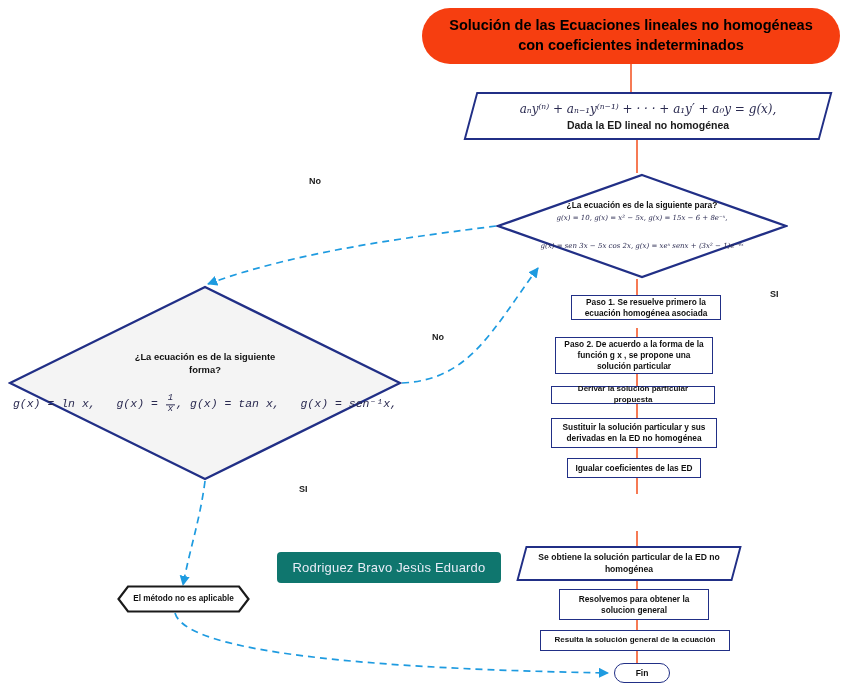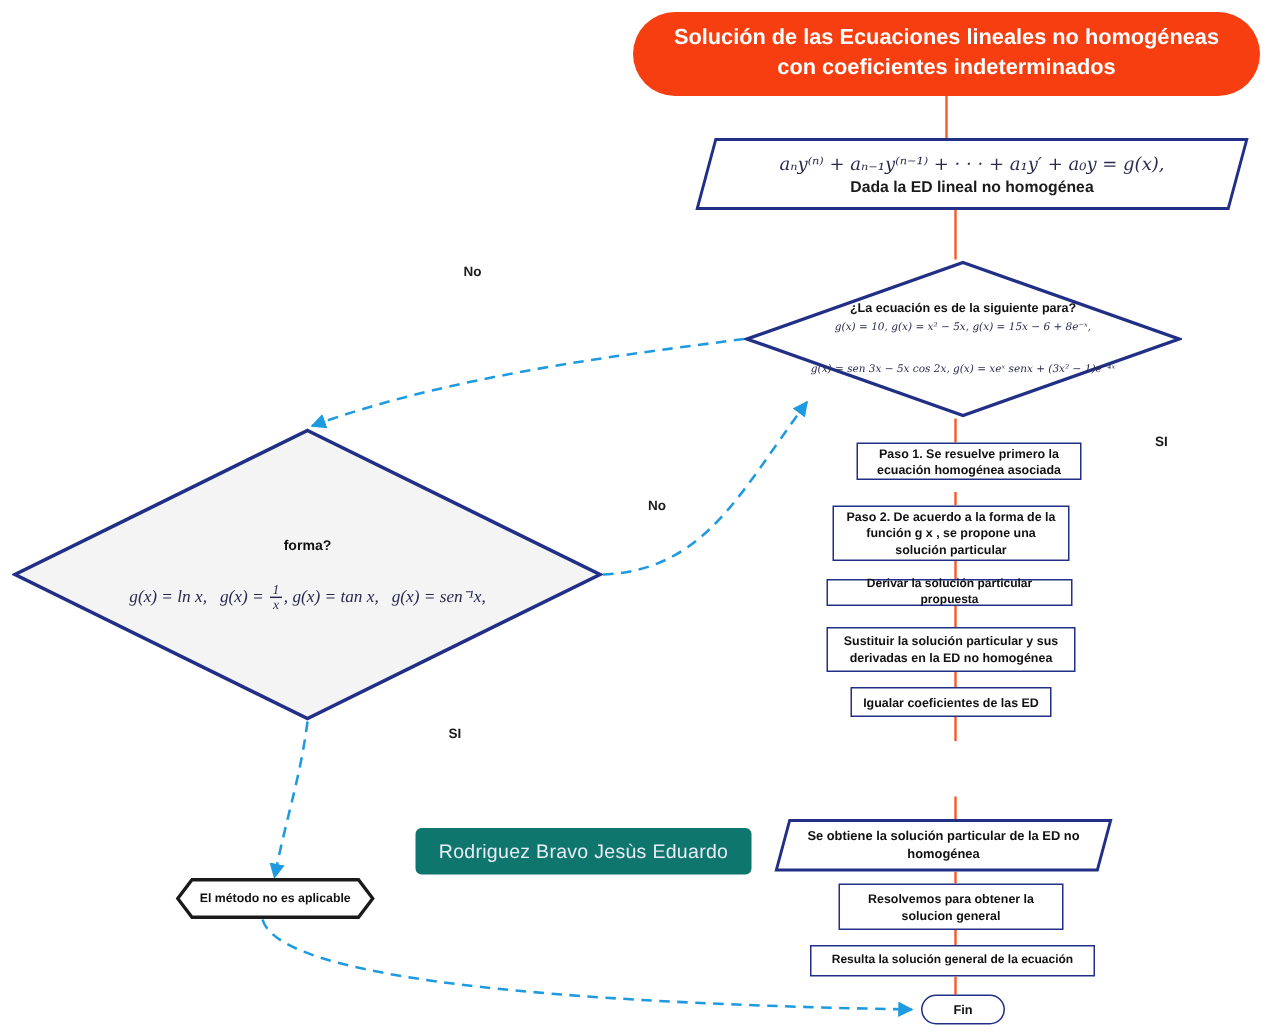--- a/index.html
+++ b/index.html
@@ -13,21 +13,21 @@
   #canvas{position:absolute;inset:0;width:848px;height:688px;}
   svg#wires{position:absolute;left:0;top:0;width:848px;height:688px;pointer-events:none;}
 
   .node{position:absolute;box-sizing:border-box;}
 
   
   .title-banner{
     left:422px;top:8px;width:418px;height:56px;
     background:#F63E10;border-radius:28px;
     display:flex;align-items:center;justify-content:center;
-    color:#ffffff;font-size:14.5px;font-weight:bold;line-height:1.35;
+    color:#000000;font-size:14.5px;font-weight:bold;line-height:1.35;
     text-align:center;padding:0 22px;
   }
 
   
   .name-banner{
     left:277px;top:552px;width:224px;height:31px;
     background:#0f766e;border-radius:4px;
     display:flex;align-items:center;justify-content:center;
     color:#e8ecf7;font-size:13px;letter-spacing:.2px;
   }
@@ -52,21 +52,21 @@
   .diamond{position:absolute;}
   .diamond .shape{position:absolute;inset:0;}
   .diamond .content{position:absolute;left:0;right:0;top:50%;transform:translateY(-50%);text-align:center;z-index:3;}
 
   .dia1{left:496px;top:173px;width:292px;height:106px;}
   .dia1 .q{font-size:8.4px;font-weight:bold;color:#111;}
   .dia1 .eqs{font-family:"DejaVu Serif", serif;font-size:7px;color:#2a2a50;font-style:italic;line-height:1.65;margin-top:3px;white-space:nowrap;}
 
   .dia2{left:8px;top:285px;width:394px;height:196px;}
   .dia2 .q{font-size:9.4px;font-weight:bold;color:#111;line-height:1.35;}
-  .dia2 .eqs{font-family:Liberation Serif, serif;font-size:11.5px;color:#2a2a50;font-style:italic;margin-top:18px;white-space:nowrap;}
+  .dia2 .eqs{font-family:Liberation Mono, monospace;font-size:11.5px;color:#2a2a50;font-style:italic;margin-top:18px;white-space:nowrap;}
   .frac{display:inline-block;vertical-align:middle;text-align:center;font-size:9px;line-height:1.05;margin:0 1px;}
   .frac .num{display:block;border-bottom:1px solid #2a2a50;padding:0 2px;}
   .frac .den{display:block;padding:0 2px;}
 
   
   .rect{
     border:1.6px solid #212f86;background:#ffffff;
     display:flex;align-items:center;justify-content:center;text-align:center;
     font-size:8.3px;font-weight:bold;color:#111;line-height:1.32;padding:0 6px;
   }
@@ -150,20 +150,21 @@
       <div class="eqs">g(x) = 10,   g(x) = x² − 5x,      g(x) = 15x − 6 + 8e⁻ˣ,</div>
       <div class="eqs" style="margin-top:16px">g(x) = sen 3x − 5x cos 2x,         g(x) = xeˣ senx + (3x² − 1)e⁻⁴ˣ</div>
     </div>
   </div>
 
   <div class="diamond dia2">
     <svg class="shape" viewBox="0 0 394 196" preserveAspectRatio="none">
       <polygon points="197,2 392,98 197,194 2,98" fill="#f4f4f4" stroke="#212f86" stroke-width="2.4"></polygon>
     </svg>
     <div class="content">
+      <div class="q">¿La ecuación es de la siguiente</div>
       <div class="q">forma?</div>
       <div class="eqs">
         <span>g(x) = ln x,</span>
         &nbsp;&nbsp;<span>g(x) =</span>
         <span class="frac">
           <span class="num">1</span>
           <span class="den">x</span>
         </span><span>,   g(x) = tan x,</span>
         &nbsp;&nbsp;<span>g(x) = sen⁻¹x,</span>
       </div>

